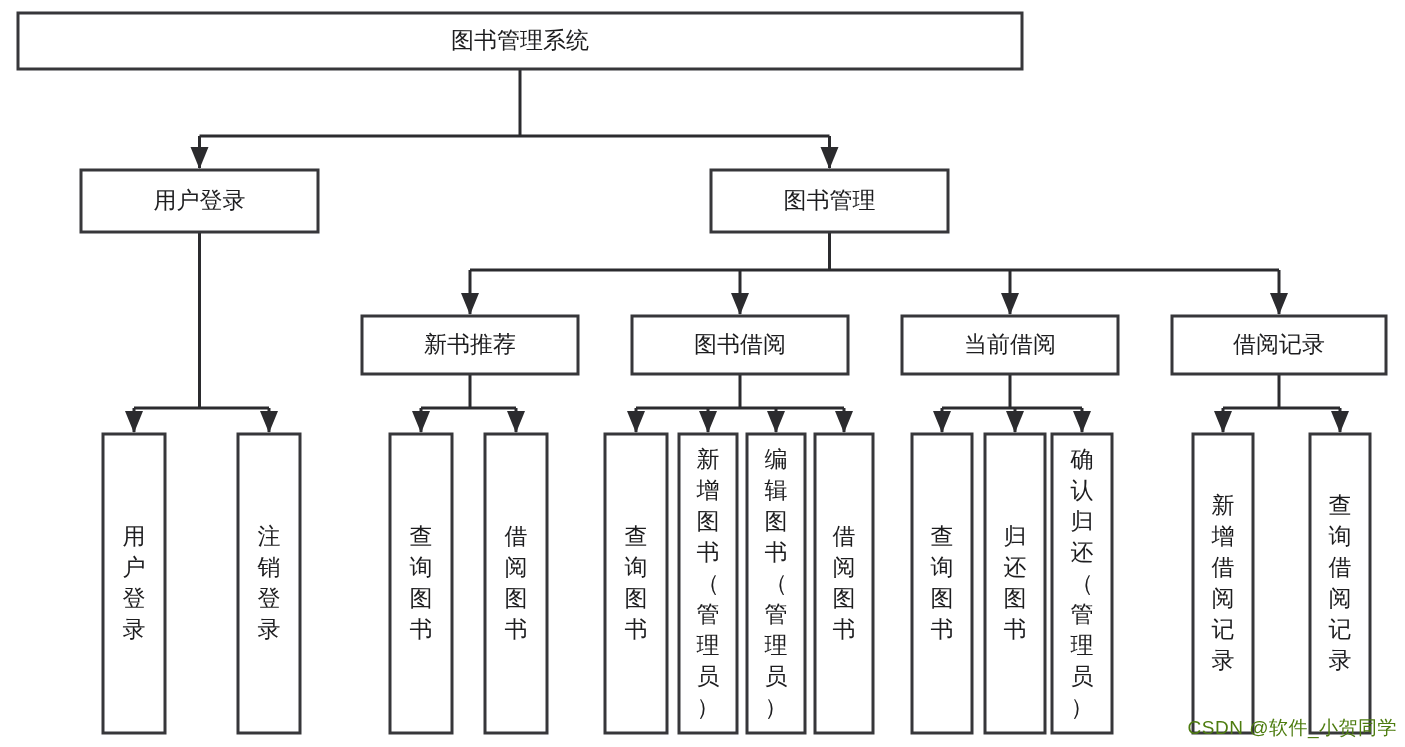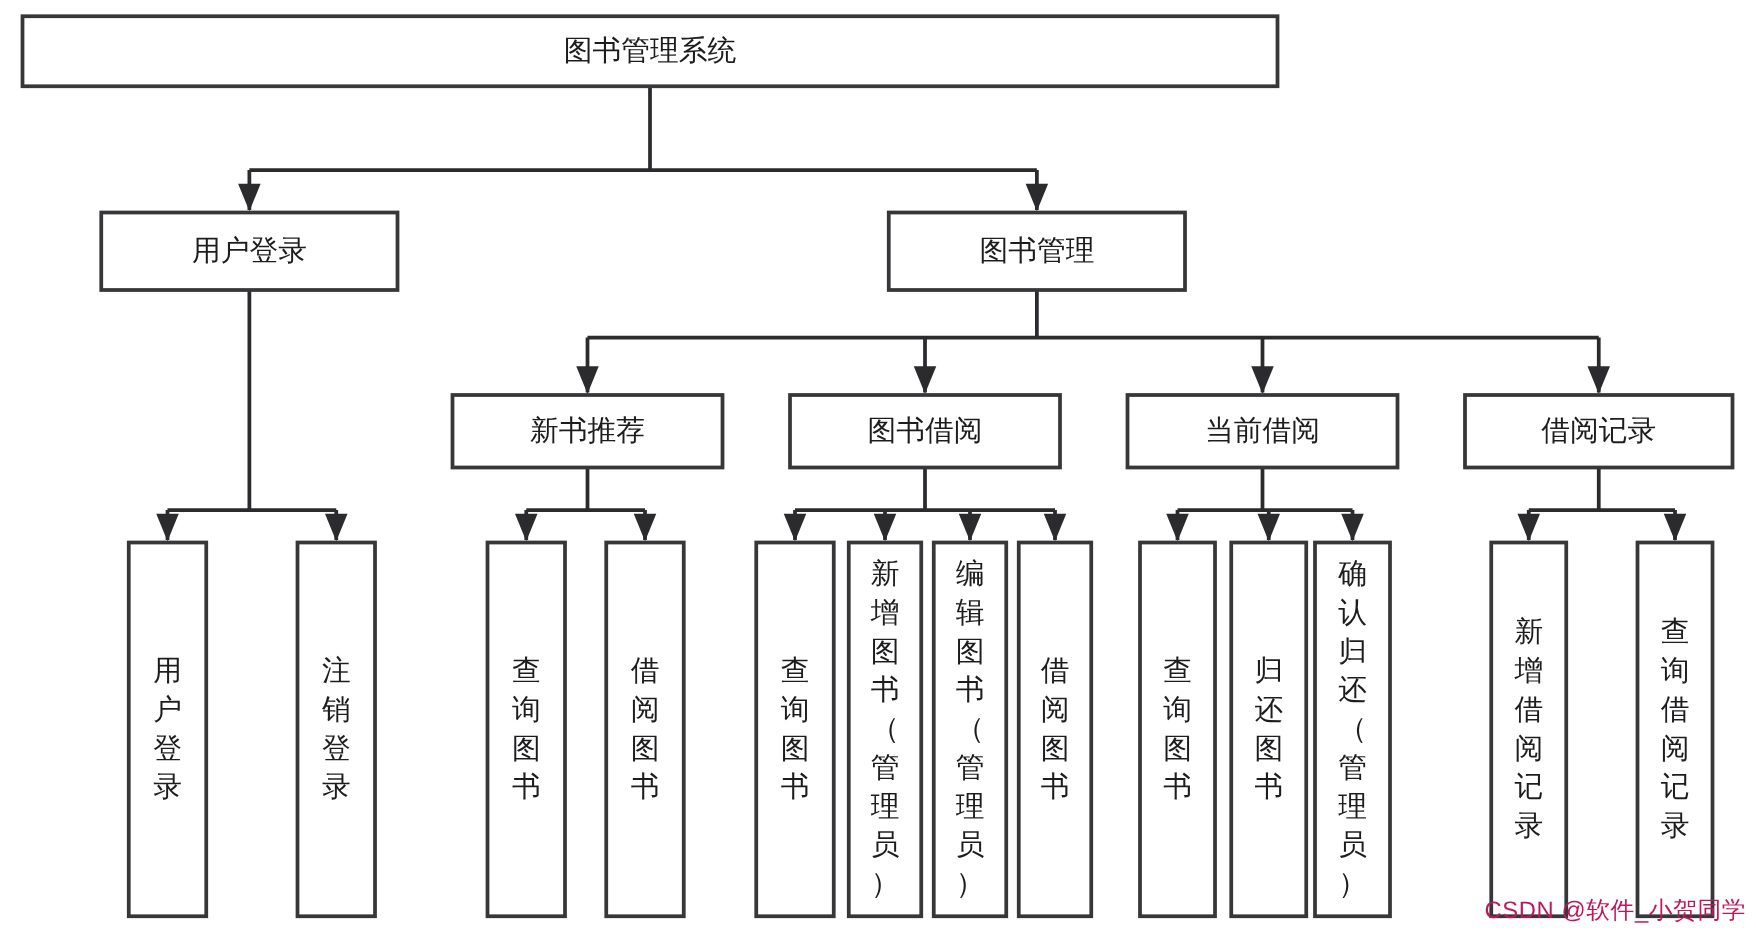--- a/index.html
+++ b/index.html
@@ -57,21 +57,21 @@
     text-anchor: middle;
     dominant-baseline: middle;
     white-space: pre;
   }
   .watermark {
     position: absolute;
     right: 8px;
     bottom: 6px;
     font-family: "Liberation Sans", "DejaVu Sans", sans-serif;
     font-size: 19px;
-    color: #be185d;
+    color: #4d7c0f;
     letter-spacing: 0.5px;
     user-select: none;
     white-space: pre;
   }
 </style>
 </head>
 <body>
 
 <div id="diagram-root">
 

